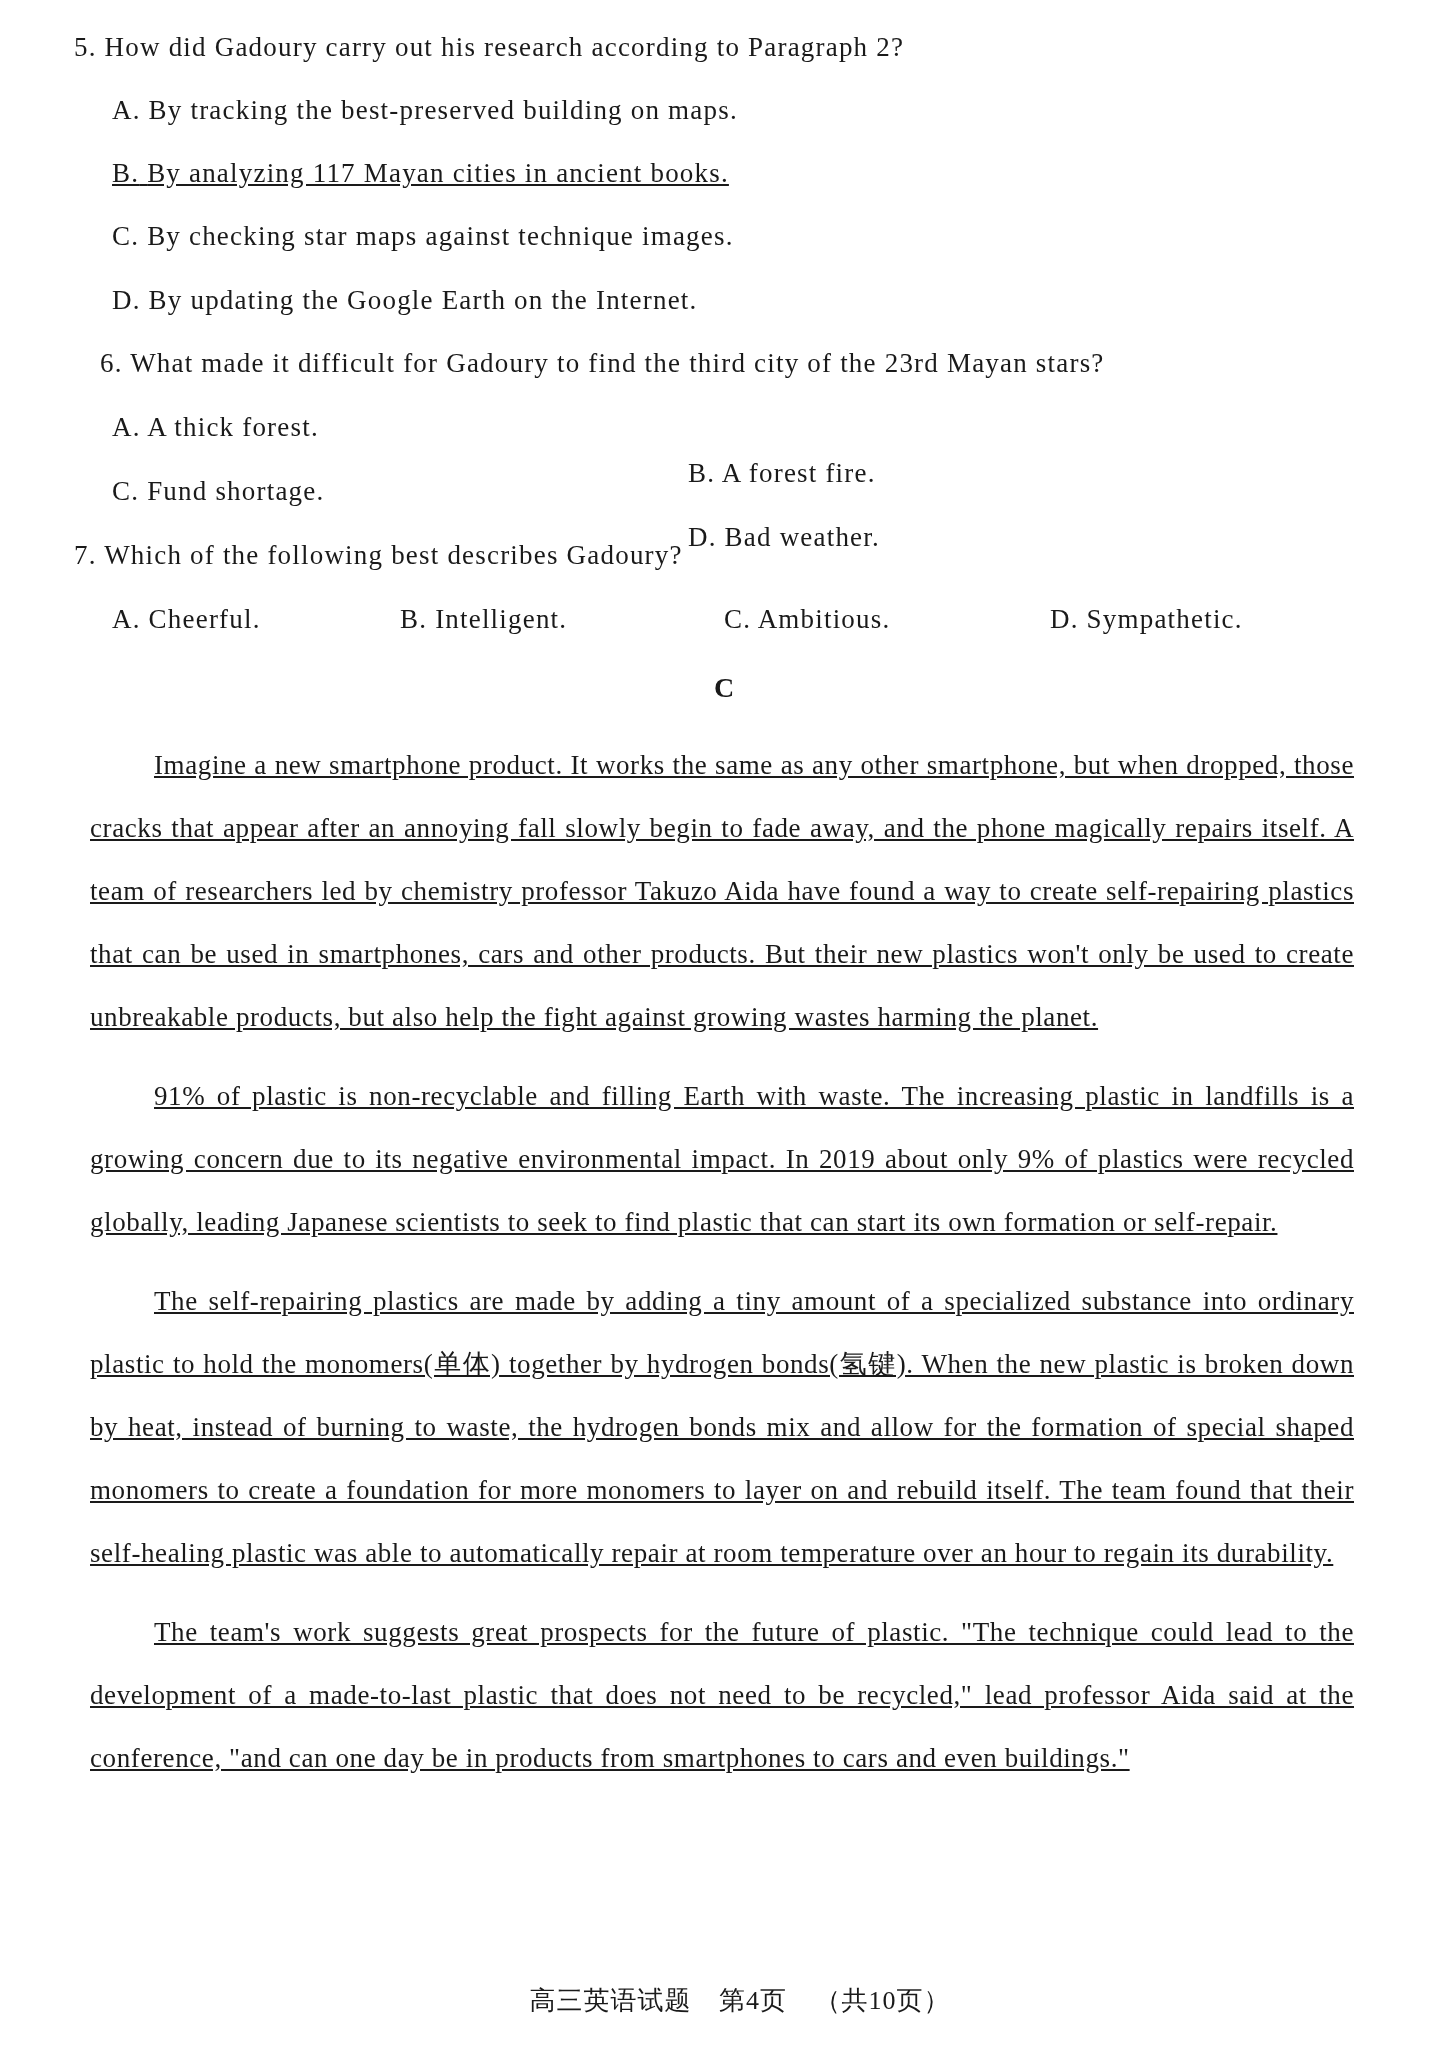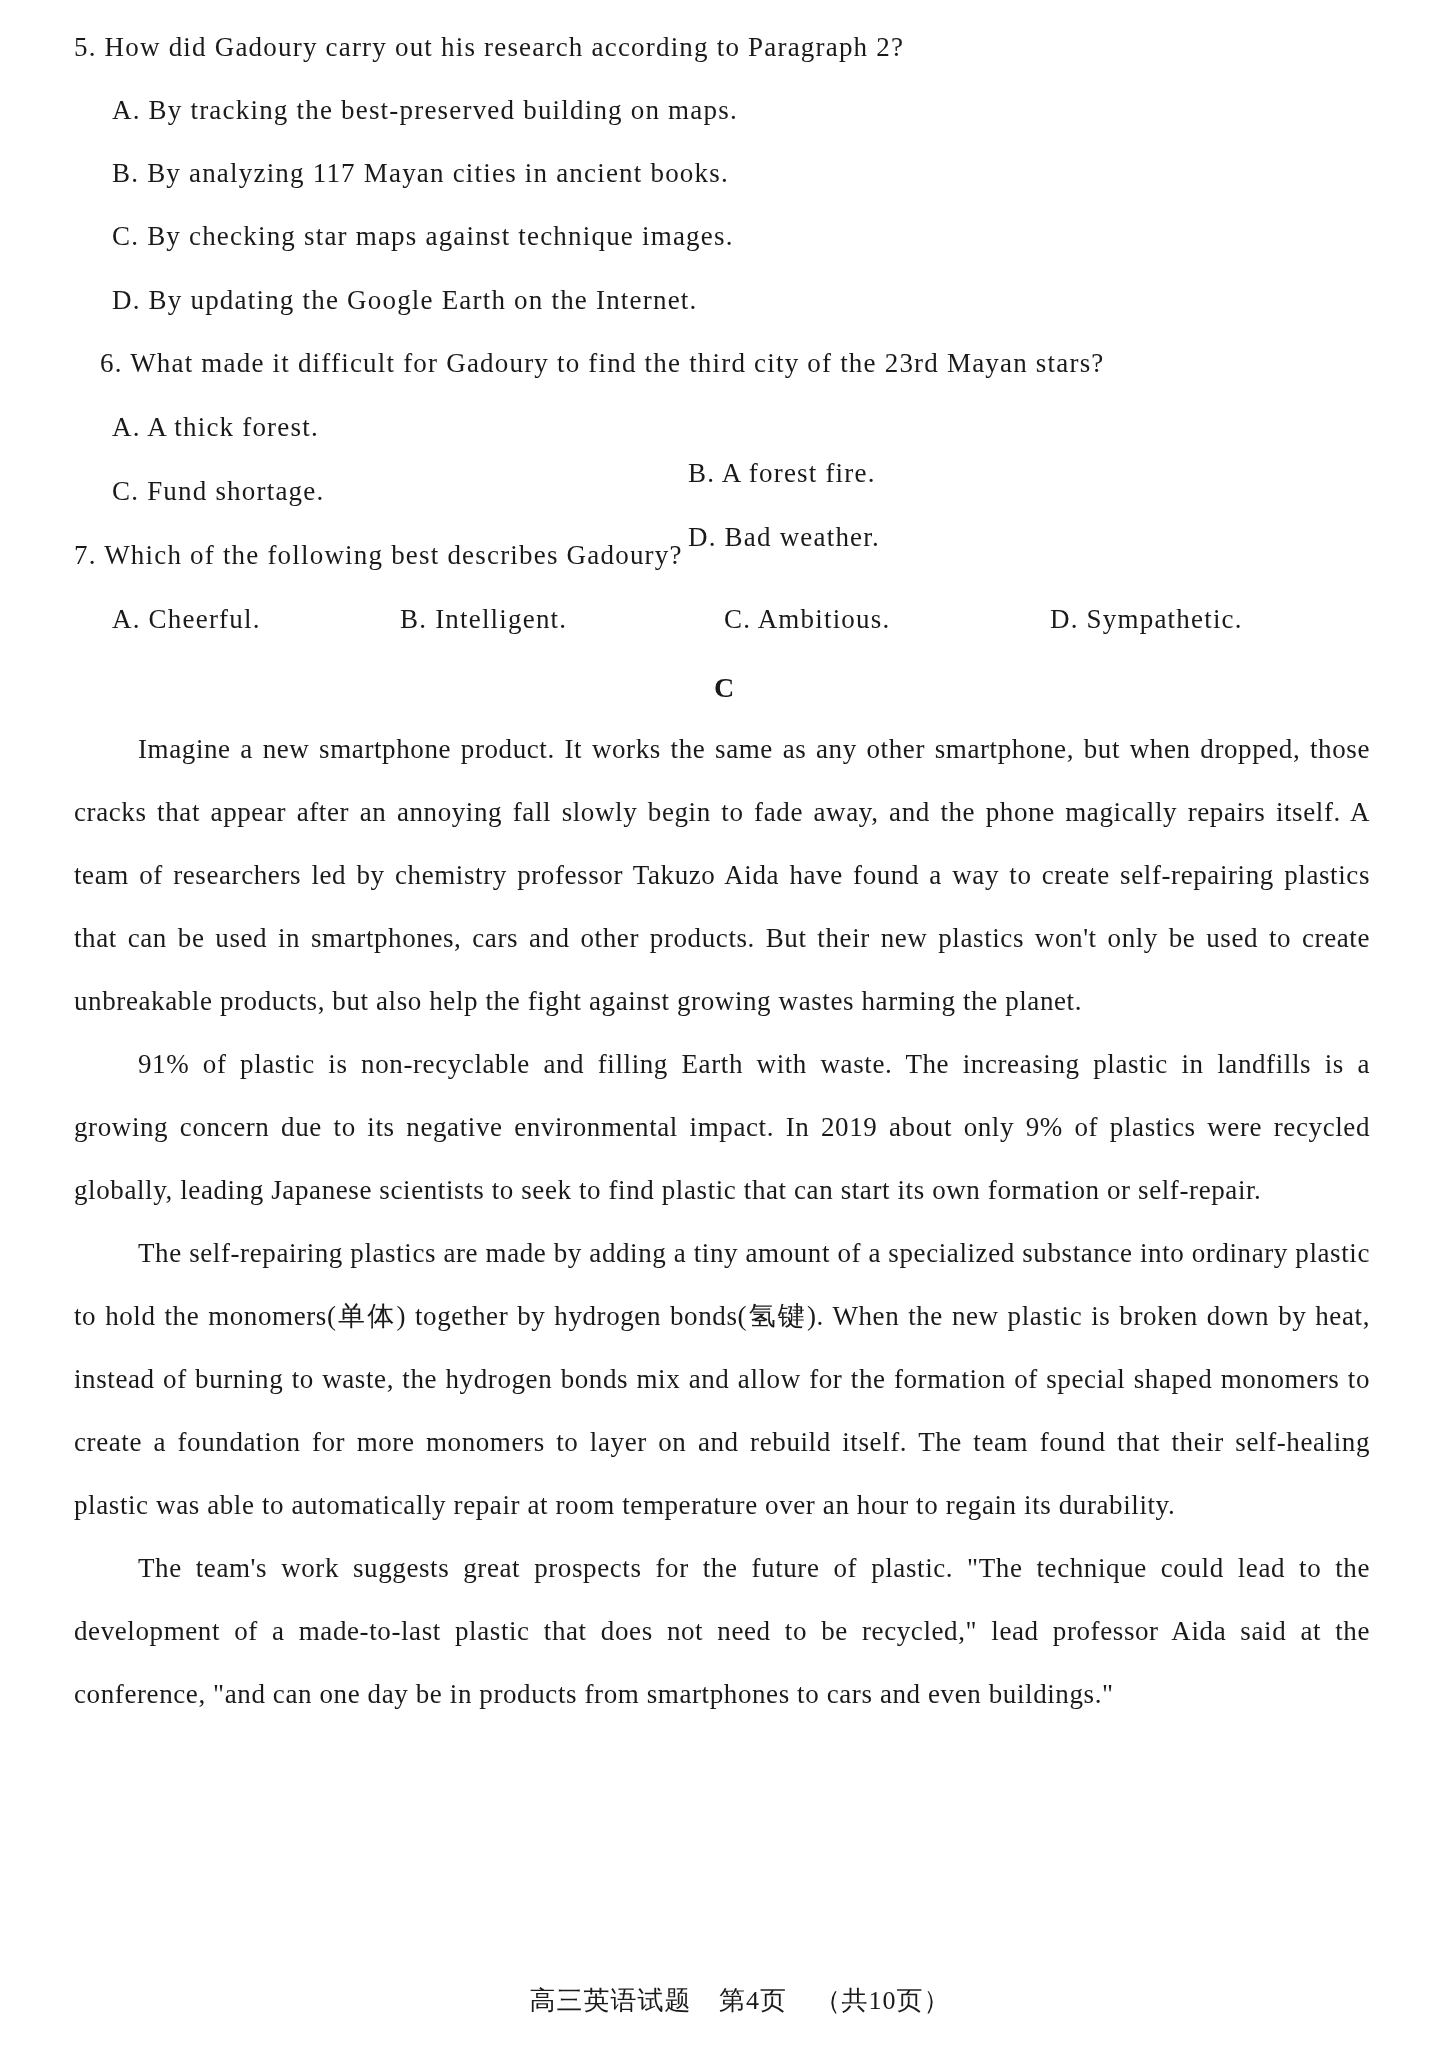--- a/index.html
+++ b/index.html
@@ -17,43 +17,44 @@
   .col2 { left: 688px; margin-top: 46px; }
   .c4-2 { left: 400px; }
   .c4-3 { left: 724px; }
   .c4-4 { left: 1050px; }
   .heading {
     position: absolute; left: 0; width: 1448px; text-align: center;
     font-size: 28px; font-weight: bold; top: 670px; line-height: 36px;
   }
   .para { position: absolute; left: 74px; width: 1296px; font-size: 27px; letter-spacing: 0.6px; }
   .para p {
-    margin: 0; text-align: justify; text-align-last: left; line-height: 63px;
+    margin: 16px; text-align: justify; text-align-last: left; line-height: 63px;
     text-indent: 64px;
+    text-decoration: underline;
   }
   .footer {
     position: absolute; left: 0; width: 1448px; top: 1984px; text-align: center;
     font-size: 26px; letter-spacing: 1px; line-height: 34px; margin-left: 16px;
   }
   .footer span { margin: 0 10px; }
 </style>
 </head>
 <body>
 
 <div class="page">
 
   <div class="line" style="top:30px;">
     <span>5.</span>
     <span>How did Gadoury carry out his research according to Paragraph 2?</span>
   </div>
   <div class="line opt" style="top:93px;">
     <span>A.</span>
     <span>By tracking the best-preserved building on maps.</span>
   </div>
-  <div class="line opt" style="top:156px;">
+  <div class="line opt" style="top:156px;text-decoration:underline;">
     <span>B.</span>
     <span>By analyzing 117 Mayan cities in ancient books.</span>
   </div>
   <div class="line opt" style="top:219px;">
     <span>C.</span>
     <span>By checking star maps against technique images.</span>
   </div>
   <div class="line opt" style="top:283px;">
     <span>D.</span>
     <span>By updating the Google Earth on the Internet.</span>

